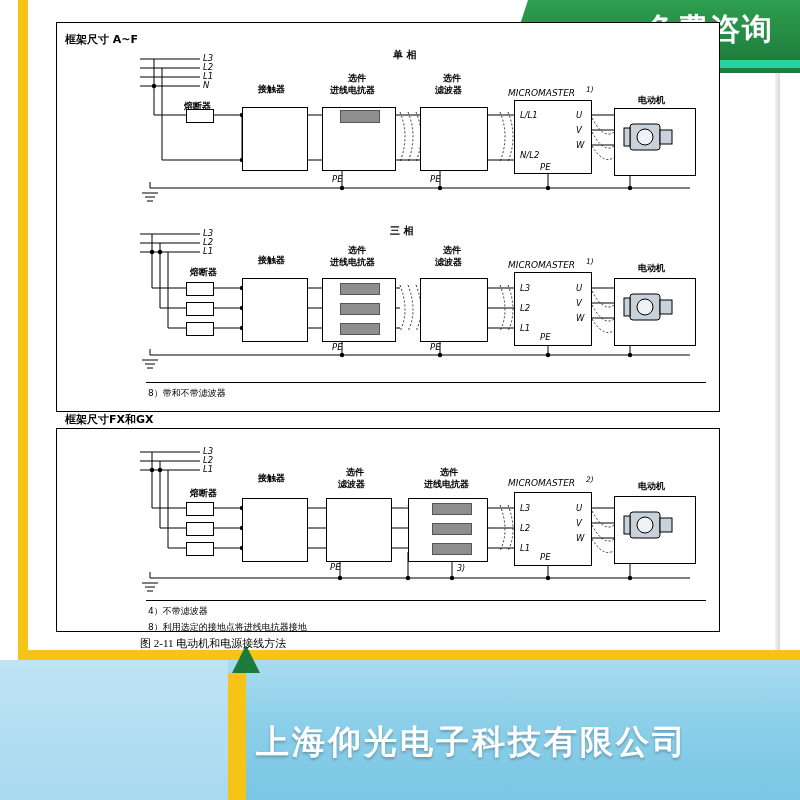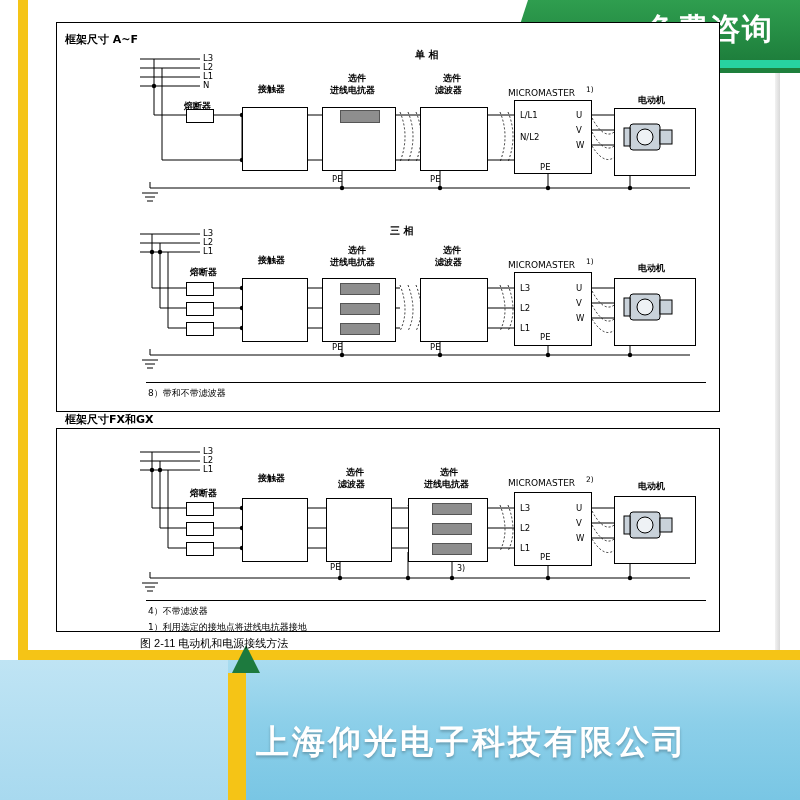--- a/index.html
+++ b/index.html
@@ -46,29 +46,29 @@
   .company{position:absolute;left:256px;top:720px;color:#ffffff;font-size:33px;
       font-weight:bold;letter-spacing:3px;
       text-shadow:0 2px 3px rgba(0,0,0,.25);
       font-family:"DejaVu Sans", sans-serif;}
 
   
   .panel{position:absolute;border:1px solid #000;background:#ffffff;}
   .panel-title{position:absolute;font-size:11px;font-weight:bold;color:#000;
       background:#fff;padding:0 3px;font-family:"DejaVu Sans", sans-serif;}
   .lbl{position:absolute;font-size:8.5px;color:#000;white-space:nowrap;
-      font-family:"DejaVu Sans", sans-serif;}
+      font-family:"DejaVu Sans", sans-serif;font-style:italic;}
   .lbl-cn{position:absolute;font-size:9px;color:#000;white-space:nowrap;font-weight:bold;
       font-family:"DejaVu Sans", sans-serif;}
   .lbl-ttl{position:absolute;font-size:10px;color:#000;white-space:nowrap;font-weight:bold;
       font-family:"DejaVu Sans", sans-serif;}
   .box{position:absolute;border:1px solid #000;background:#ffffff;}
   .grayblk{position:absolute;background:#8e8e8e;border:1px solid #555;}
   .caption{position:absolute;font-size:10px;color:#000;font-family:"DejaVu Sans", sans-serif;}
-  .figcap{position:absolute;font-size:11px;color:#000;font-family:Liberation Sans, sans-serif;}
+  .figcap{position:absolute;font-size:11px;color:#000;font-family:Liberation Serif, serif;}
   .sep{position:absolute;height:1px;background:#000;}
   svg{position:absolute;left:0;top:0;overflow:visible;}
 </style>
 </head>
 <body>
 
 <div class="bg-top"></div>
 <div class="bg-bottom-grad"></div>
 <div class="blue-left"></div>
 <div class="left-strip"></div>
@@ -85,21 +85,21 @@
   <div class="ribbon-tail2"></div>
   <div class="ribbon-tail3"></div>
   <div class="ribbon-text">免费咨询</div>
 </div>
 
 <div class="company">上海仰光电子科技有限公司</div>
 
 <div class="panel" style="left:56px;top:22px;width:662px;height:388px;"></div>
 <div class="panel-title" style="left:62px;top:32px;">框架尺寸 A~F</div>
 
-<div class="lbl-ttl" style="left:415px;top:48px;">单  相</div>
+<div class="lbl-ttl" style="left:393px;top:48px;">单  相</div>
 
 <svg width="800" height="800">
   <g stroke="#000" stroke-width="1" fill="none">
 
     <line x1="140" y1="59" x2="200" y2="59"></line>
     <line x1="140" y1="68" x2="200" y2="68"></line>
     <line x1="140" y1="77" x2="200" y2="77"></line>
     <line x1="140" y1="86" x2="200" y2="86"></line>
     <line x1="154" y1="59" x2="154" y2="115"></line>
     <line x1="162" y1="68" x2="162" y2="160"></line>
@@ -182,21 +182,21 @@
 <div class="grayblk" style="left:340px;top:110px;width:38px;height:11px;"></div>
 
 <div class="lbl-cn" style="left:443px;top:72px;">选件</div>
 <div class="lbl-cn" style="left:435px;top:84px;">滤波器</div>
 <div class="box" style="left:420px;top:107px;width:66px;height:62px;"></div>
 
 <div class="lbl" style="left:508px;top:88px;font-size:9px;">MICROMASTER</div>
 <div class="lbl" style="left:586px;top:85px;font-size:7.5px;">1)</div>
 <div class="box" style="left:514px;top:100px;width:76px;height:72px;"></div>
 <div class="lbl" style="left:520px;top:110px;">L/L1</div>
-<div class="lbl" style="left:520px;top:132px;">N/L2</div>
+<div class="lbl" style="left:520px;top:150px;">N/L2</div>
 <div class="lbl" style="left:540px;top:162px;">PE</div>
 <div class="lbl" style="left:576px;top:110px;">U</div>
 <div class="lbl" style="left:576px;top:125px;">V</div>
 <div class="lbl" style="left:576px;top:140px;">W</div>
 
 <div class="lbl-cn" style="left:638px;top:94px;">电动机</div>
 <div class="box" style="left:614px;top:108px;width:80px;height:66px;"></div>
 <svg width="800" height="800">
   <g stroke="#000" stroke-width="1" fill="#c9d2da">
     <rect x="630" y="124" width="30" height="26" rx="3"></rect>
@@ -439,15 +439,15 @@
     <rect x="624" y="516" width="6" height="18"></rect>
     <circle cx="645" cy="525" r="8" fill="#eef2f5"></circle>
   </g>
 </svg>
 
 <div class="lbl" style="left:330px;top:562px;">PE</div>
 <div class="lbl" style="left:457px;top:564px;font-size:8px;">3)</div>
 
 <div class="sep" style="left:146px;top:600px;width:560px;"></div>
 <div class="caption" style="left:148px;top:605px;font-size:9px;">4）不带滤波器</div>
-<div class="caption" style="left:148px;top:621px;font-size:9px;">1）利用选定的接地点将进线电抗器接地</div>
+<div class="caption" style="left:148px;top:621px;font-size:9px;">8）利用选定的接地点将进线电抗器接地</div>
 
 <div class="figcap" style="left:140px;top:636px;">图 2-11    电动机和电源接线方法</div>
 
 </body></html>

